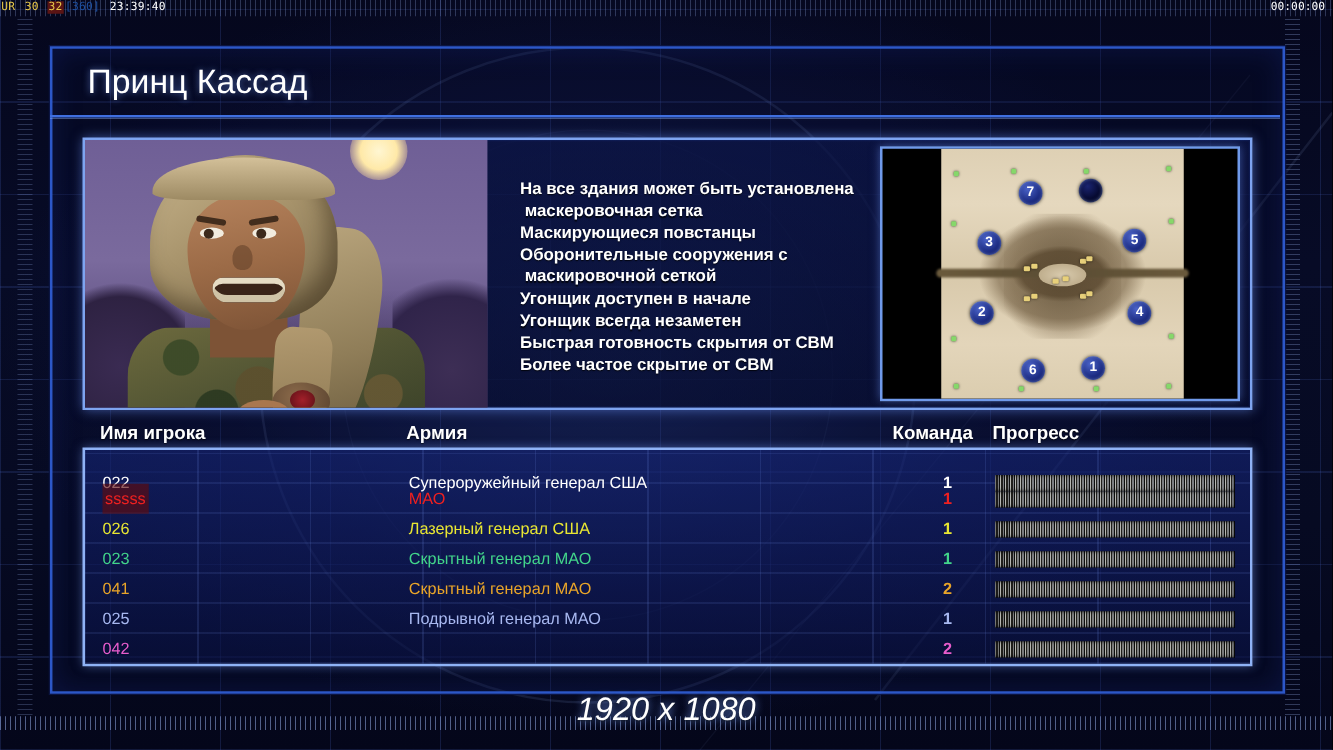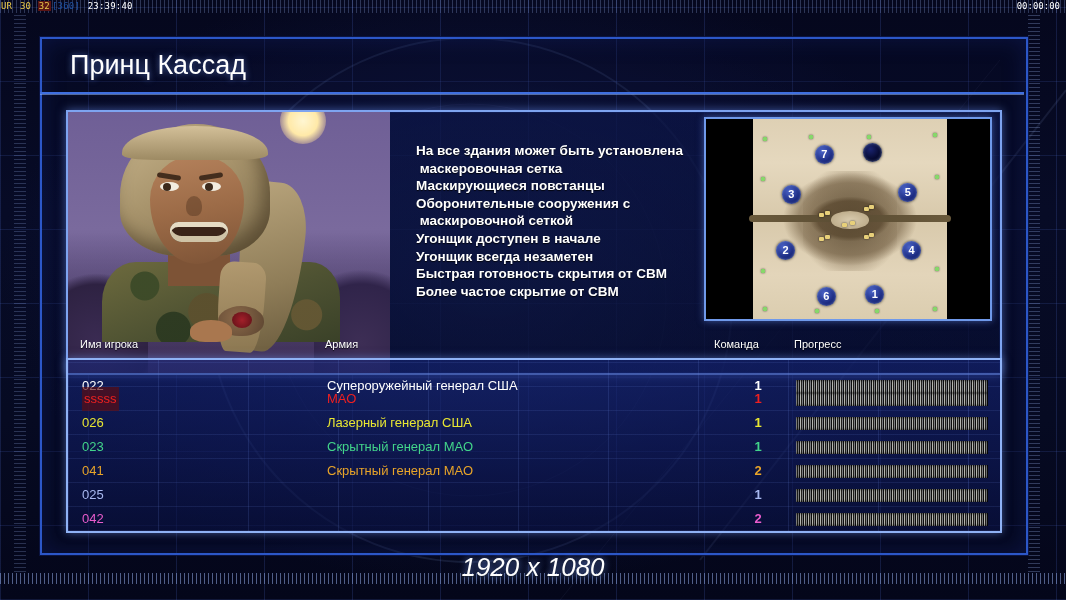--- a/index.html
+++ b/index.html
@@ -81,21 +81,21 @@
     box-shadow:0 1px 0 rgba(150,185,255,.55);
     display:flex; align-items:center;
   }
   #title{
     margin-left:30px; font-size:27px; font-weight:400; color:#fff;
     text-shadow:0 0 6px rgba(120,160,255,.6);
   }
 
   
   #infopanel{
-    position:absolute; left:66px; top:110px; width:936px; height:265px;
+    position:absolute; left:66px; top:110px; width:936px; height:218px;
     border:2px solid #7ea4f0;
     box-shadow:0 0 9px rgba(110,150,250,.55), inset 0 0 0 1px rgba(20,40,110,.6);
     background:linear-gradient(180deg, rgba(14,24,78,.55), rgba(8,14,50,.55));
     display:flex;
   }
   #portrait{
     position:relative; width:322px; height:100%;
     overflow:hidden; flex:0 0 322px;
     background:linear-gradient(180deg,#6f5f96 0%,#7a6a9d 45%,#4b3f6e 100%);
   }
@@ -232,21 +232,21 @@
   .oil{
     position:absolute; width:5px; height:4px; margin:-2px 0 0 -2px;
     background:#e8d07a; border-radius:1px; box-shadow:0 0 2px rgba(0,0,0,.7);
   }
 
   
   #tablehead{
     position:absolute; left:66px; top:338px; width:936px; height:18px;
   }
   #tablehead .th{
-    position:absolute; font-size:11px; font-weight:normal; color:#ffffff;
+    position:absolute; font-size:15px; font-weight:bold; color:#ffffff;
     text-shadow:0 1px 1px rgba(0,0,0,.8);
   }
   #tablebox{
     position:absolute; left:66px; top:358px; width:936px; height:175px;
     border:2px solid #8fb2f5;
     box-shadow:0 0 8px rgba(120,160,250,.5);
     background:linear-gradient(180deg, rgba(22,38,122,.58) 0%, rgba(16,28,98,.55) 55%, rgba(10,18,70,.55) 100%);
     overflow:hidden;
   }
   #tablebox .tgrid{
@@ -419,20 +419,21 @@
         <div class="c-prog"></div>
       </div>
       <div class="trow" style="top: 99px;">
         <div class="c-name" style="color: rgb(232, 164, 41);">041</div>
         <div class="c-army" style="color: rgb(232, 164, 41);">Скрытный генерал МАО</div>
         <div class="c-team" style="color: rgb(232, 164, 41);">2</div>
         <div class="c-prog"></div>
       </div>
       <div class="trow" style="top: 123px;">
         <div class="c-name" style="color: rgb(168, 184, 240);">025</div>
+        <div class="c-army" style="color: rgb(168, 184, 240);">Подрывной генерал МАО</div>
         <div class="c-team" style="color: rgb(168, 184, 240);">1</div>
         <div class="c-prog"></div>
       </div>
       <div class="trow" style="top: 147px;">
         <div class="c-name" style="color: rgb(232, 92, 204);">042</div>
         <div class="c-team" style="color: rgb(232, 92, 204);">2</div>
         <div class="c-prog"></div>
       </div>
     </div>
 

